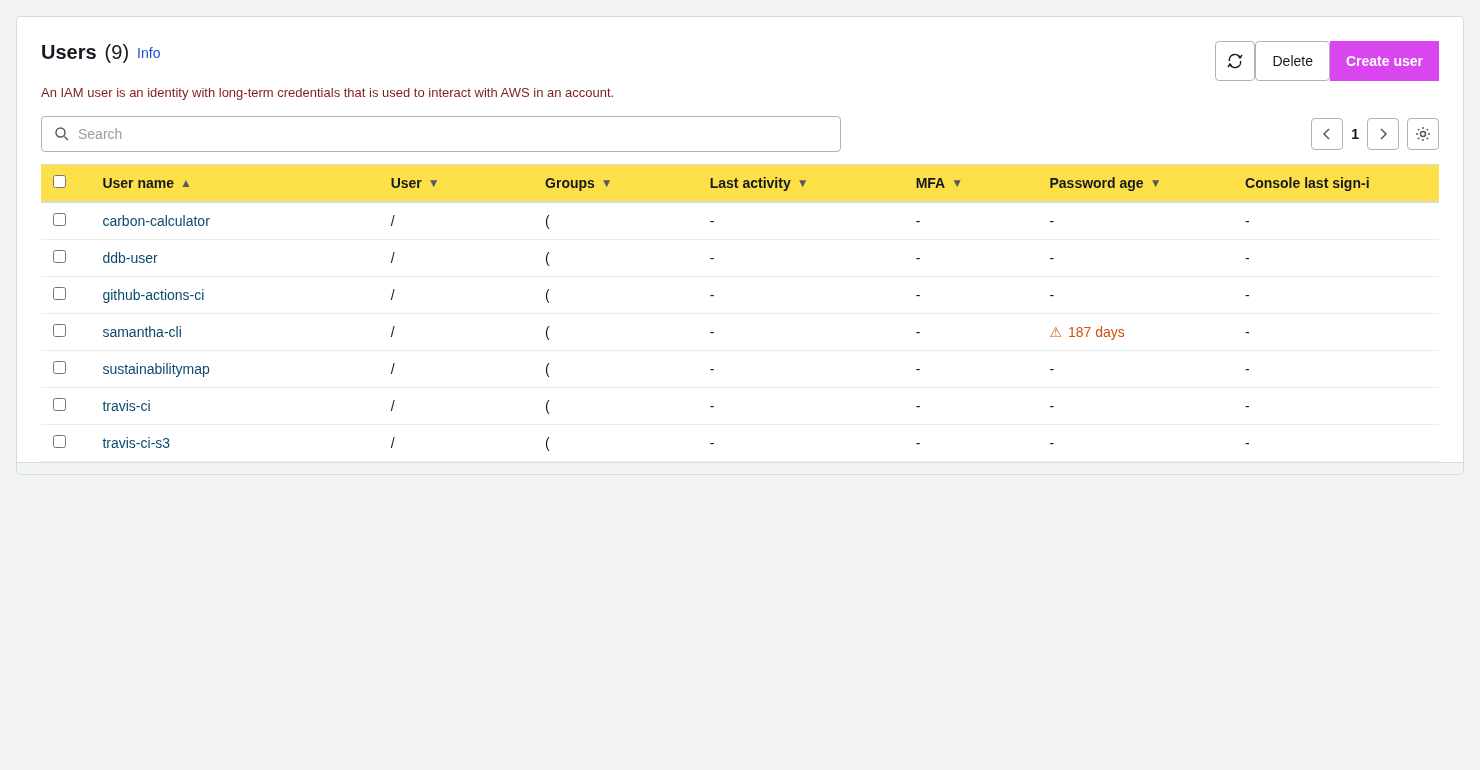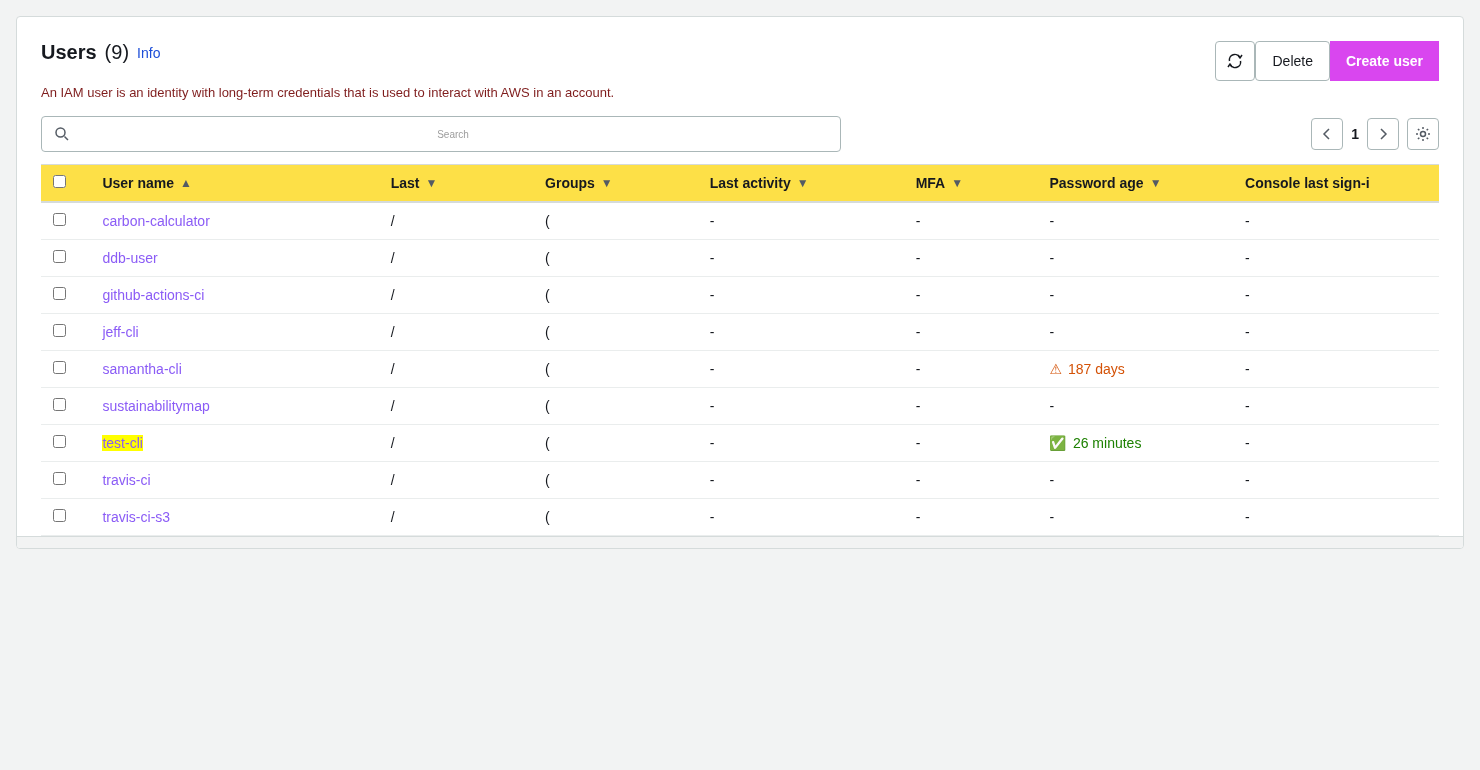--- a/index.html
+++ b/index.html
@@ -106,25 +106,24 @@
       height: 36px;
     }
     .search-icon-svg {
       color: #545b64;
       margin-right: 8px;
       flex-shrink: 0;
     }
     .search-input {
       border: none;
       outline: none;
-      font-size: 10px;
+      font-size: 14px;
       width: 100%;
       color: #7f1d1d;
       background: transparent;
-      text-align: center;
     }
     .search-input::placeholder { color: #9d9d9d; }
     .pagination-area {
       display: flex;
       align-items: center;
       gap: 8px;
     }
     .page-btn {
       width: 32px;
       height: 32px;
@@ -196,21 +195,21 @@
     }
     .col-checkbox { width: 48px; }
     .col-username { width: 280px; }
     .col-path { width: 150px; }
     .col-groups { width: 160px; }
     .col-lastactivity { width: 200px; }
     .col-mfa { width: 130px; }
     .col-passwordage { width: 190px; }
     .col-consolesignin { width: 200px; }
     .user-link {
-      color: #8b5cf6;
+      color: #0c4a6e;
       text-decoration: none;
       cursor: pointer;
     }
     .user-link.highlighted {
       background-color: #ffff00;
     }
     .password-warning {
       display: flex;
       align-items: center;
       gap: 6px;
@@ -317,21 +316,21 @@
           <input type="checkbox" style="">
         </th>
         <th class="col-username">
           <div class="th-inner">
             <span>User name</span>
             <span class="sort-icon">▲</span>
           </div>
         </th>
         <th class="col-path">
           <div class="th-inner">
-            <span>Last</span>
+            <span>User</span>
             <span class="sort-icon">▼</span>
           </div>
         </th>
         <th class="col-groups">
           <div class="th-inner">
             <span>Groups</span>
             <span class="sort-icon">▼</span>
           </div>
         </th>
         <th class="col-lastactivity">
@@ -376,30 +375,20 @@
           <td class="col-path">/</td>
           <td class="col-groups">(</td>
           <td class="col-lastactivity">-</td>
           <td class="col-mfa">-</td>
           <td class="col-passwordage">-</td>
           <td class="col-consolesignin">-</td>
         </tr>
         <tr>
           <td class="col-checkbox"><input type="checkbox" style=""></td>
           <td class="col-username"><a class="user-link">github-actions-ci</a></td>
-          <td class="col-path">/</td>
-          <td class="col-groups">(</td>
-          <td class="col-lastactivity">-</td>
-          <td class="col-mfa">-</td>
-          <td class="col-passwordage">-</td>
-          <td class="col-consolesignin">-</td>
-        </tr>
-        <tr>
-          <td class="col-checkbox"><input type="checkbox" style=""></td>
-          <td class="col-username"><a class="user-link">jeff-cli</a></td>
           <td class="col-path">/</td>
           <td class="col-groups">(</td>
           <td class="col-lastactivity">-</td>
           <td class="col-mfa">-</td>
           <td class="col-passwordage">-</td>
           <td class="col-consolesignin">-</td>
         </tr>
         <tr>
           <td class="col-checkbox"><input type="checkbox" style=""></td>
           <td class="col-username"><a class="user-link">samantha-cli</a></td>
@@ -420,35 +409,20 @@
           <td class="col-username"><a class="user-link">sustainabilitymap</a></td>
           <td class="col-path">/</td>
           <td class="col-groups">(</td>
           <td class="col-lastactivity">-</td>
           <td class="col-mfa">-</td>
           <td class="col-passwordage">-</td>
           <td class="col-consolesignin">-</td>
         </tr>
         <tr>
           <td class="col-checkbox"><input type="checkbox" style=""></td>
-          <td class="col-username"><a class="user-link highlighted">test-cli</a></td>
-          <td class="col-path">/</td>
-          <td class="col-groups">(</td>
-          <td class="col-lastactivity">-</td>
-          <td class="col-mfa">-</td>
-          <td class="col-passwordage">
-            <span class="password-ok">
-              <span class="ok-icon">✅</span>
-              <span>26 minutes</span>
-            </span>
-          </td>
-          <td class="col-consolesignin">-</td>
-        </tr>
-        <tr>
-          <td class="col-checkbox"><input type="checkbox" style=""></td>
           <td class="col-username"><a class="user-link">travis-ci</a></td>
           <td class="col-path">/</td>
           <td class="col-groups">(</td>
           <td class="col-lastactivity">-</td>
           <td class="col-mfa">-</td>
           <td class="col-passwordage">-</td>
           <td class="col-consolesignin">-</td>
         </tr>
         <tr>
           <td class="col-checkbox"><input type="checkbox" style=""></td>

